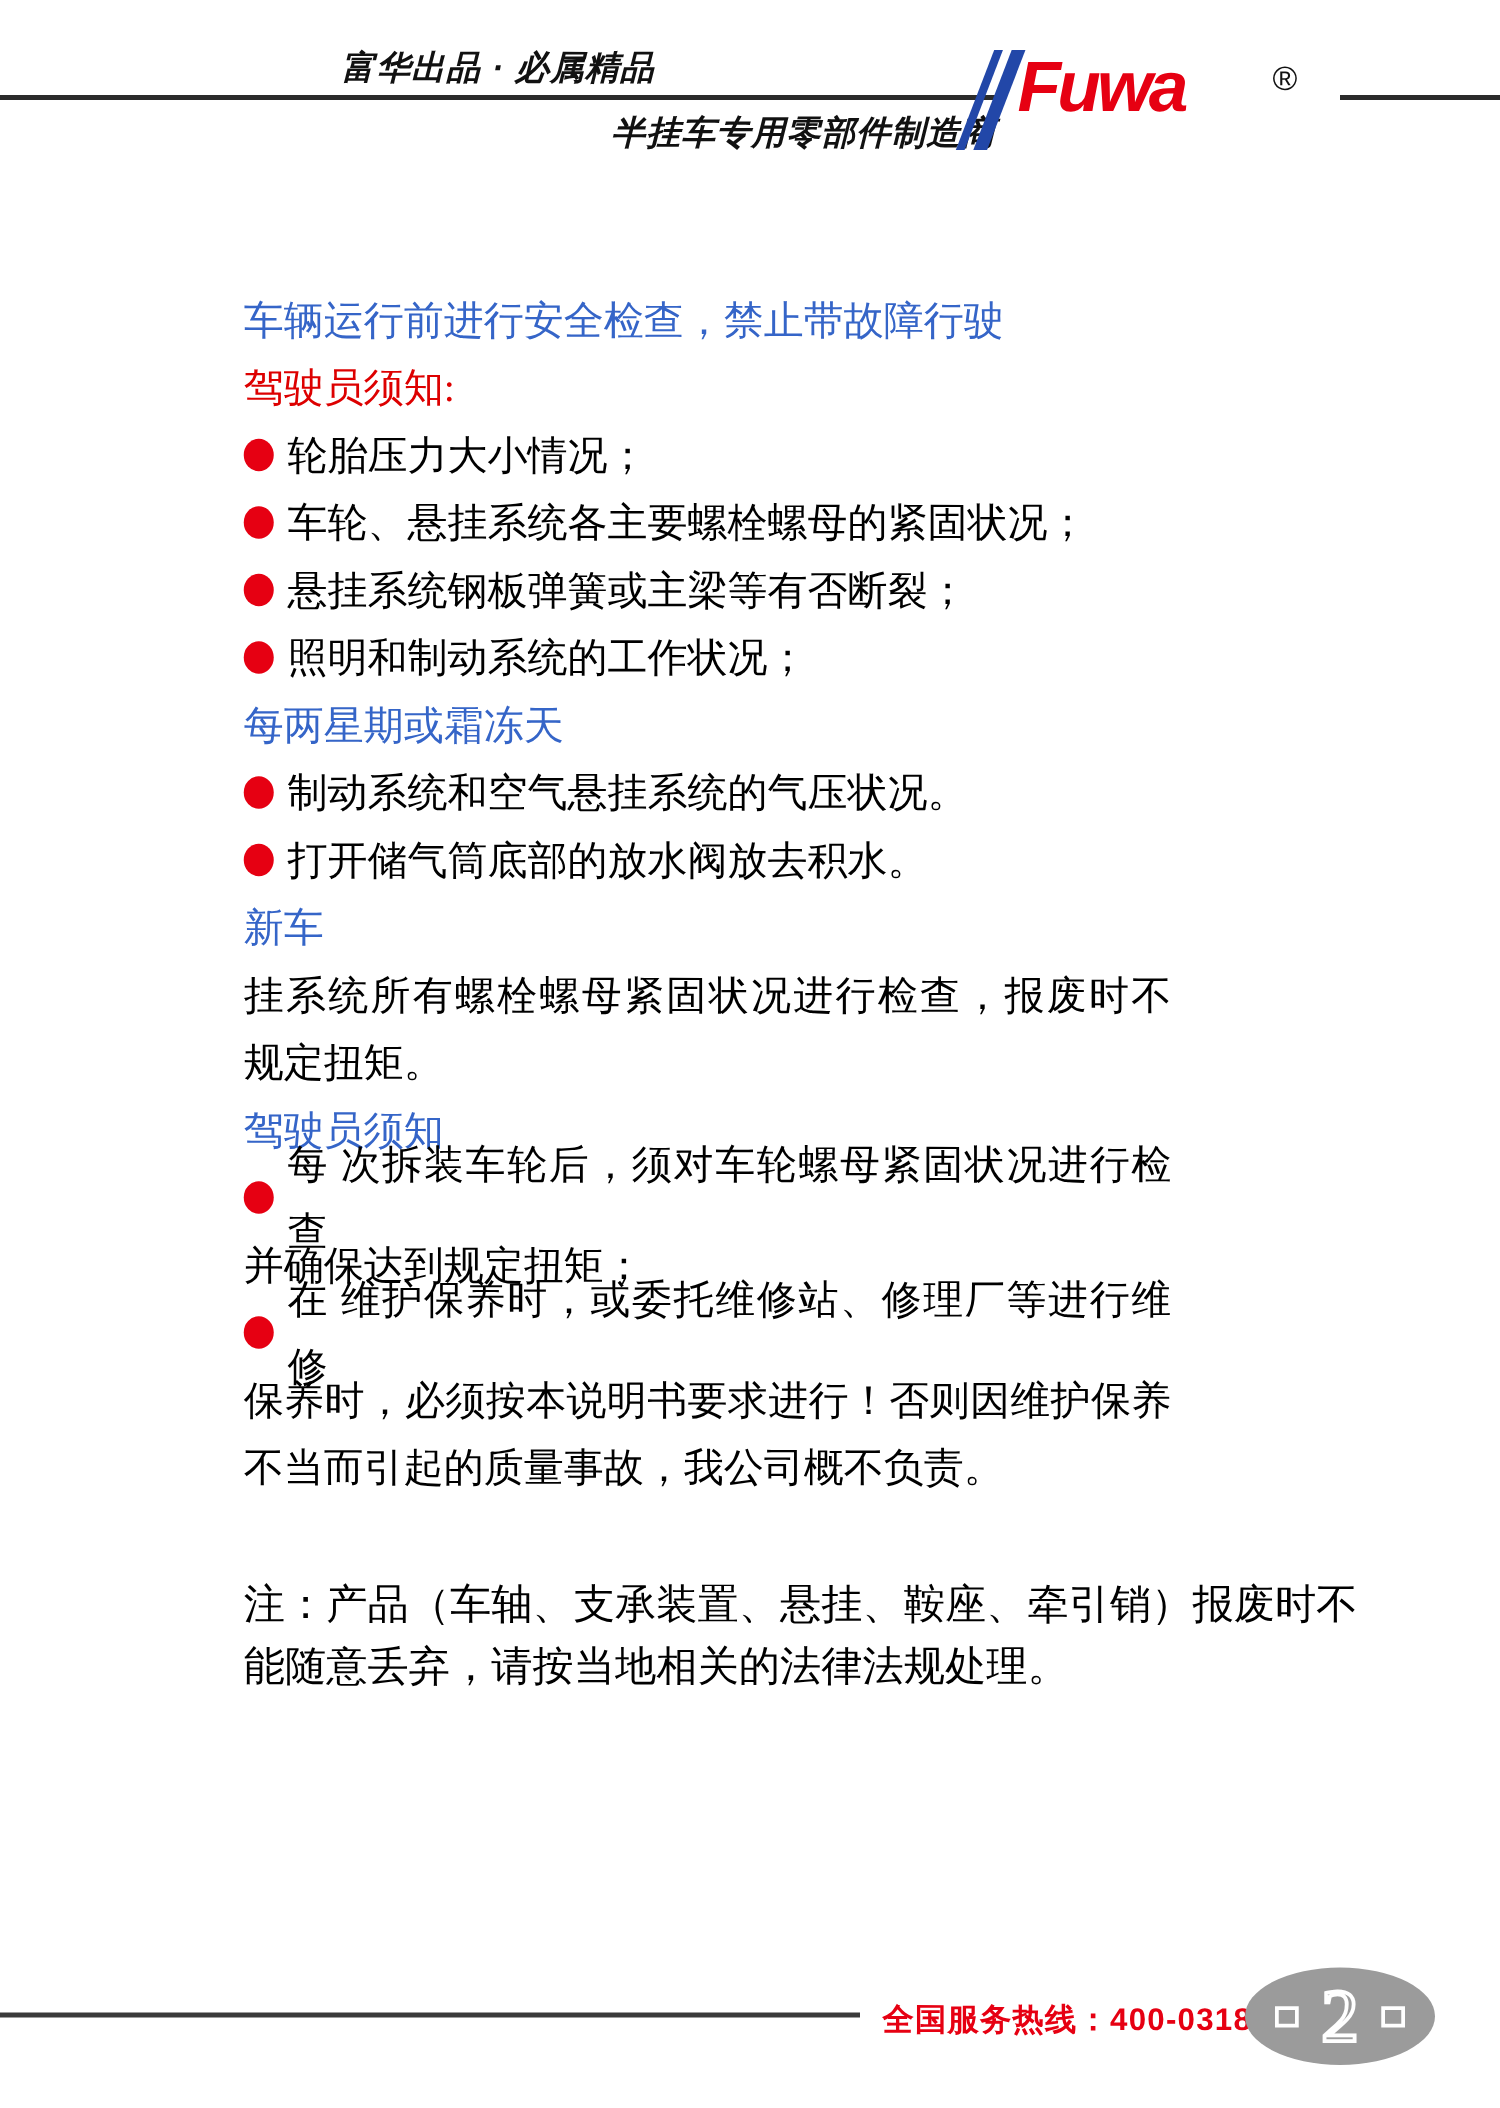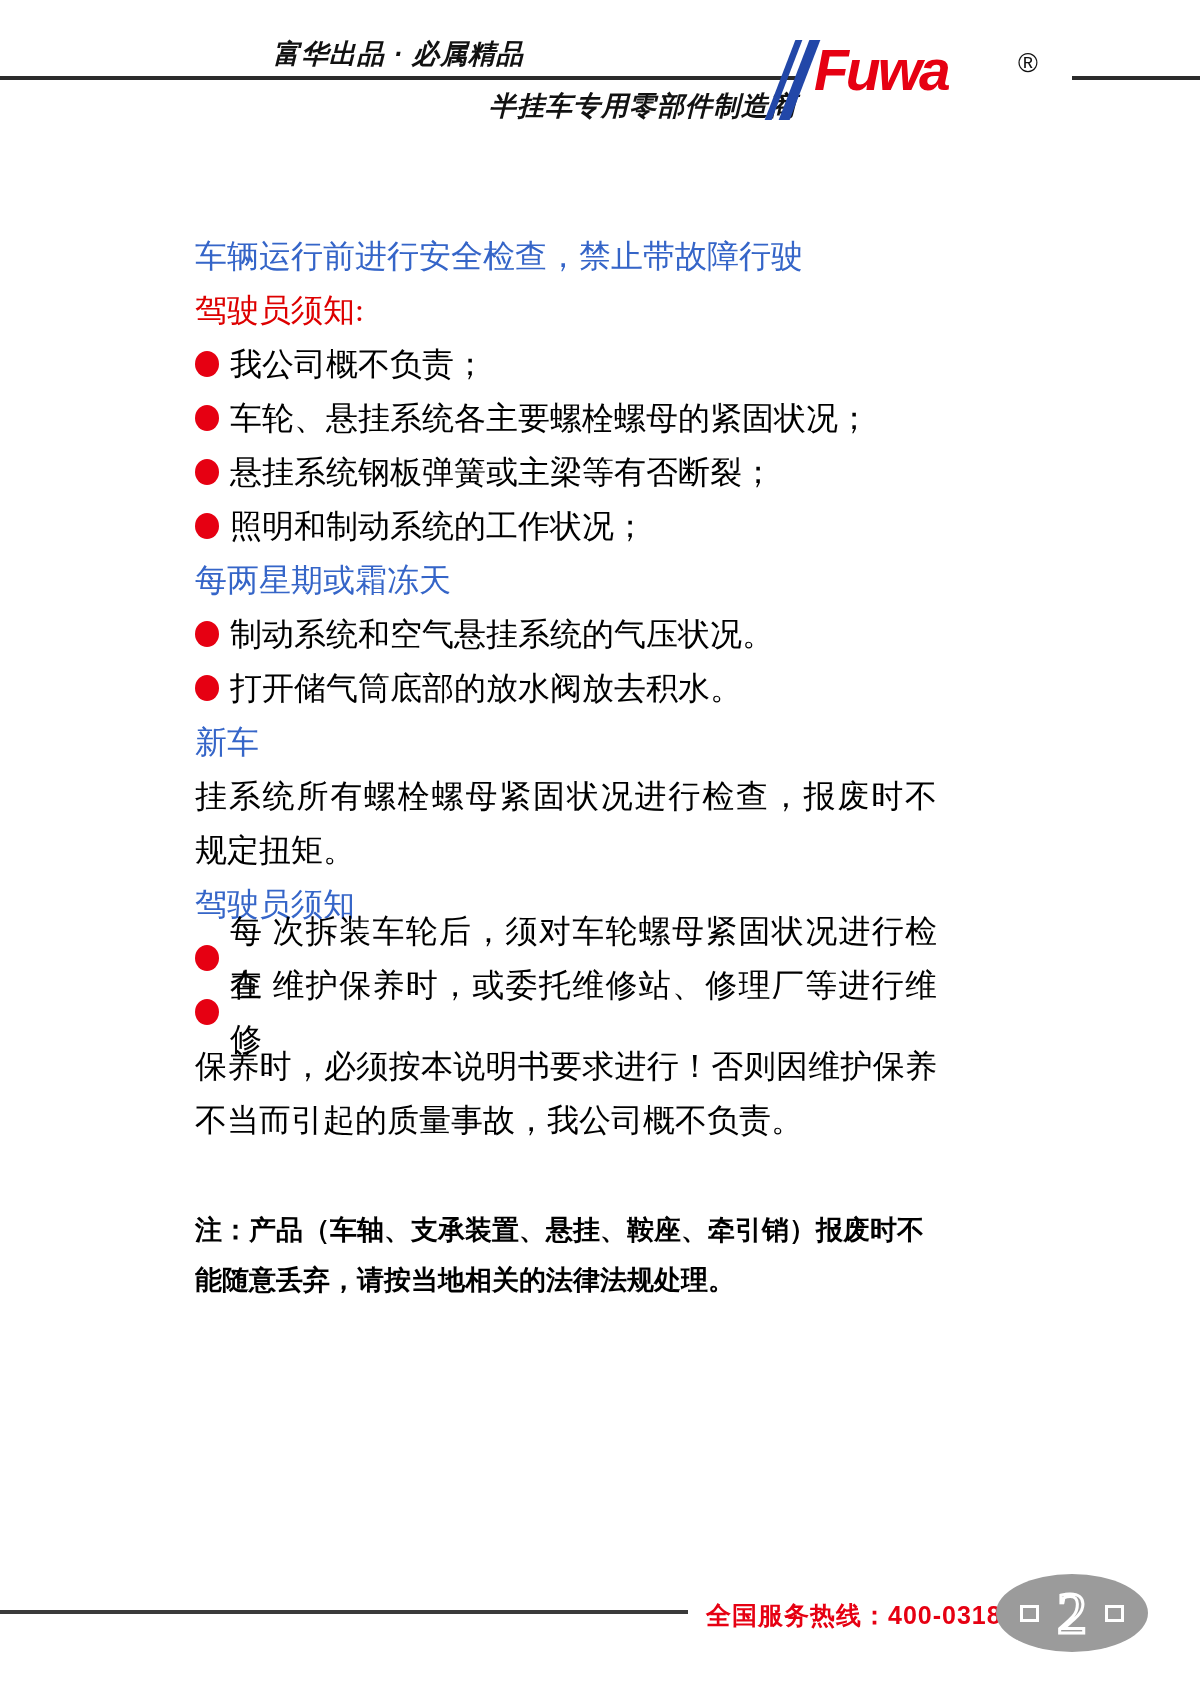--- a/index.html
+++ b/index.html
@@ -43,21 +43,21 @@
   
   .content { position:absolute; left:195px; top:229px; width:742px; color:#000; font-size:32px; }
   .line { height:54px; line-height:54px; white-space:nowrap; }
   .wrapline { height:54px; line-height:54px; }
   .title-red { color:#dd0000; }
   .blue { color:#3565c8; }
   .bullet-line { display:flex; align-items:center; }
   .dot { flex:0 0 auto; width:24px; height:26px; background:#e60012; border-radius:50%; margin-right:11px; }
   .bl-text { flex:1 1 auto; }
   .fill { text-align:justify; text-align-last:justify; white-space:normal; overflow:hidden; }
-  .note { margin-top:58px; font-size:27px; color:#000;font-weight:bold; }
+  .note { margin-top:58px; font-size:33px; color:#000; }
   .note .nline { height:50px; line-height:50px; white-space:nowrap; }
 
   
   .ftr-line { position:absolute; top:1610px; left:0; width:688px; height:4px; background:#3a3a3a; }
   .ftr-hotline {
     position:absolute; top:1599px; left:706px;
     font-family:"Liberation Sans","DejaVu Sans",sans-serif;
     color:#e60012; font-size:25px; font-weight:bold; letter-spacing:1px; white-space:nowrap;
   }
   .badge {
@@ -84,21 +84,21 @@
     <div class="reg">®</div>
   </div>
 
   <div class="content">
 
     <div class="line blue">车辆运行前进行安全检查，禁止带故障行驶</div>
     <div class="line title-red">驾驶员须知:</div>
 
     <div class="line bullet-line">
       <span class="dot"></span>
-      <span class="bl-text">我公司概不负责；</span>
+      <span class="bl-text">轮胎压力大小情况；</span>
     </div>
     <div class="line bullet-line">
       <span class="dot"></span>
       <span class="bl-text">车轮、悬挂系统各主要螺栓螺母的紧固状况；</span>
     </div>
     <div class="line bullet-line">
       <span class="dot"></span>
       <span class="bl-text">悬挂系统钢板弹簧或主梁等有否断裂；</span>
     </div>
     <div class="line bullet-line">
@@ -118,20 +118,21 @@
 
     <div class="line blue">新车</div>
     <div class="wrapline fill">挂系统所有螺栓螺母紧固状况进行检查，报废时不</div>
     <div class="line">规定扭矩。</div>
 
     <div class="line blue">驾驶员须知</div>
     <div class="wrapline bullet-line">
       <span class="dot"></span>
       <span class="bl-text fill">每 次拆装车轮后，须对车轮螺母紧固状况进行检查</span>
     </div>
+    <div class="line">并确保达到规定扭矩；</div>
 
     <div class="wrapline bullet-line">
       <span class="dot"></span>
       <span class="bl-text fill">在 维护保养时，或委托维修站、修理厂等进行维修</span>
     </div>
     <div class="wrapline fill">保养时，必须按本说明书要求进行！否则因维护保养</div>
     <div class="line">不当而引起的质量事故，我公司概不负责。</div>
 
     <div class="note">
       <div class="nline">注：产品（车轴、支承装置、悬挂、鞍座、牵引销）报废时不</div>

